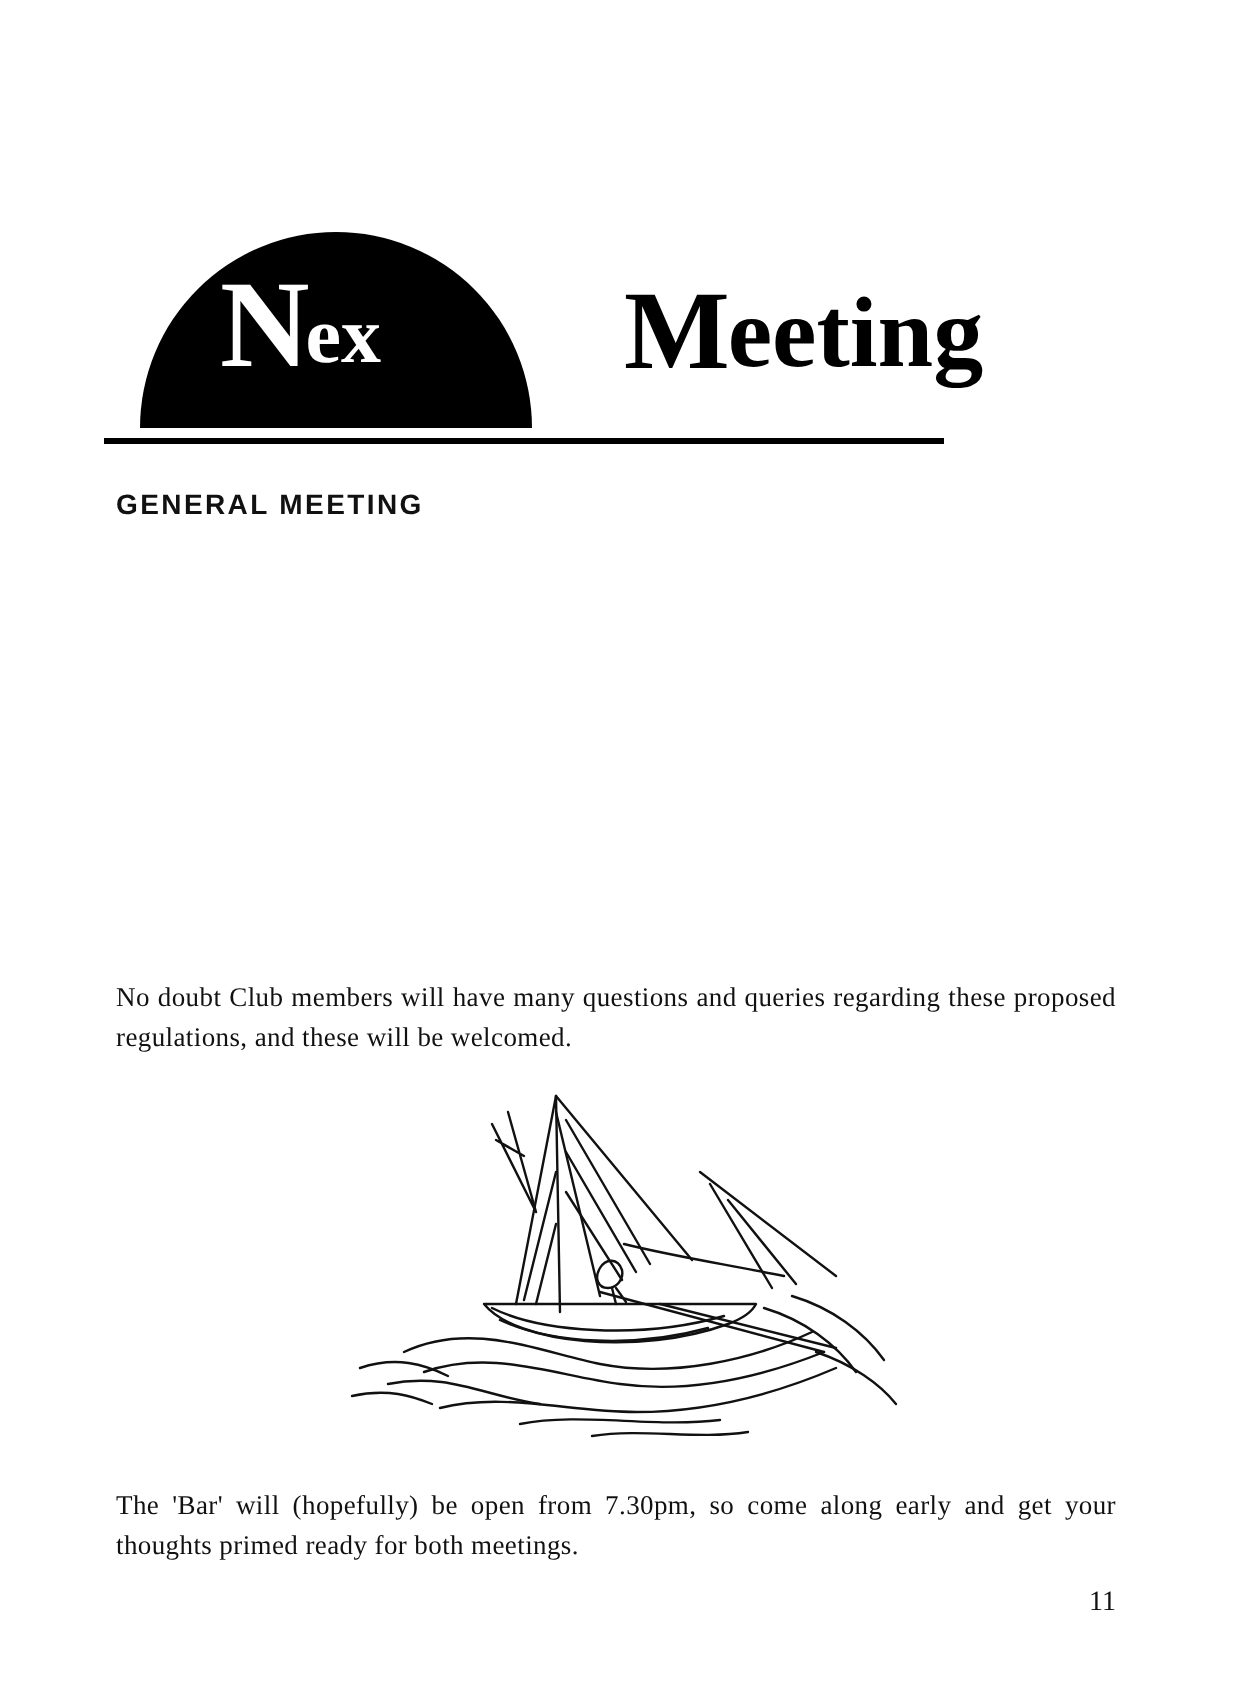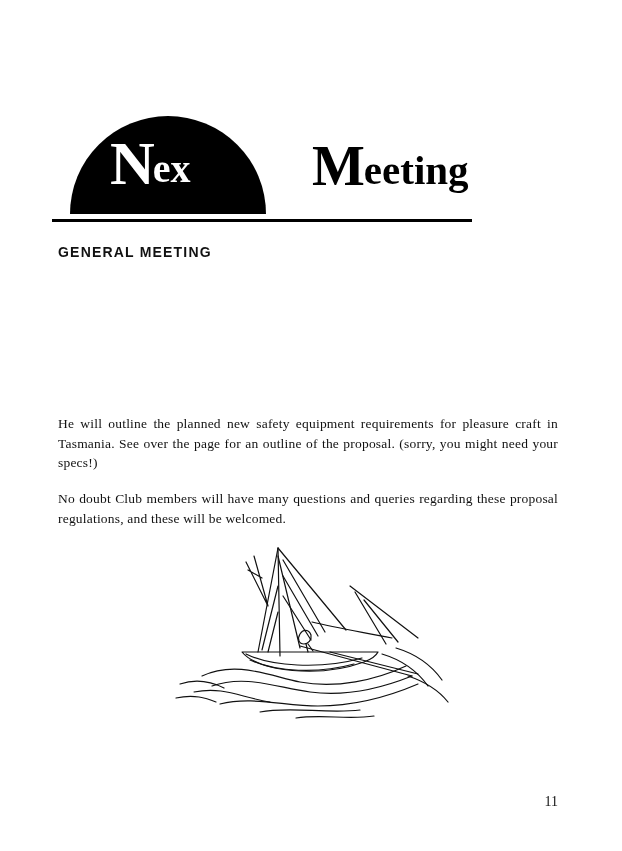--- a/index.html
+++ b/index.html
@@ -83,21 +83,21 @@
   }
   .word-meeting .cap {
     font-family: "Liberation Serif", serif;
     font-weight: bold;
     font-size: 56px;
     letter-spacing: -1px;
   }
   .word-meeting .rest {
     font-family: "Liberation Serif", serif;
     font-weight: bold;
-    font-size: 41px;
+    font-size: 50px;
     position: relative;
     top: -1px;
   }
 
   .rule {
     position: absolute;
     left: 52px;
     top: 203px;
     width: 420px;
     height: 3px;
@@ -165,22 +165,21 @@
       </div>
       <div class="word-meeting">
         <span class="cap">M</span><span class="rest">eeting</span>
       </div>
     </div>
   </div>
   <div class="rule"></div>
 
   <div class="section-title">GENERAL  MEETING</div>
 
-  <div class="para p3">He will outline the planned new safety equipment requirements for pleasure craft in Tasmania.  See over the page for an outline of the proposal.  (sorry, you might need your specs!)</div>
-  <div class="para p4">No doubt Club members will have many questions and queries regarding these proposal regulations, and these will be welcomed.</div>
+  <div class="para p4">No doubt Club members will have many questions and queries regarding these proposed regulations, and these will be welcomed.</div>
 
   <div class="illustration">
     <svg width="340" height="200" viewBox="0 0 340 200" fill="none" stroke="#111" stroke-width="1.2" stroke-linecap="round" stroke-linejoin="round">
 
       <path d="M118 80 L96 36 M118 80 L104 30 M112 52 L98 44"></path>
       <path d="M130 130 L128 22"></path>
       <path d="M128 22 L108 126"></path>
       <path d="M128 30 L150 122"></path>
       <path d="M128 60 L112 124 M128 86 L118 126"></path>
       <path d="M133 34 L175 106 M133 50 L168 110 M133 70 L161 114"></path>
@@ -205,15 +204,16 @@
       <path d="M110 186 C 140 180, 176 188, 210 184"></path>
       <path d="M146 192 C 172 188, 198 194, 224 190"></path>
       <path d="M232 128 C 252 134, 268 146, 278 160"></path>
       <path d="M246 122 C 266 128, 282 140, 292 154"></path>
       <path d="M258 150 C 276 156, 290 166, 298 176"></path>
       <path d="M30 158 C 48 152, 62 156, 74 162"></path>
       <path d="M26 172 C 44 168, 56 172, 66 176"></path>
     </svg>
   </div>
 
+  <div class="para p5">The 'Bar' will (hopefully) be open from 7.30pm, so come along early and get your thoughts primed ready for both meetings.</div>
 
   <div class="page-number">11</div>
 </div>
 
 </body></html>

